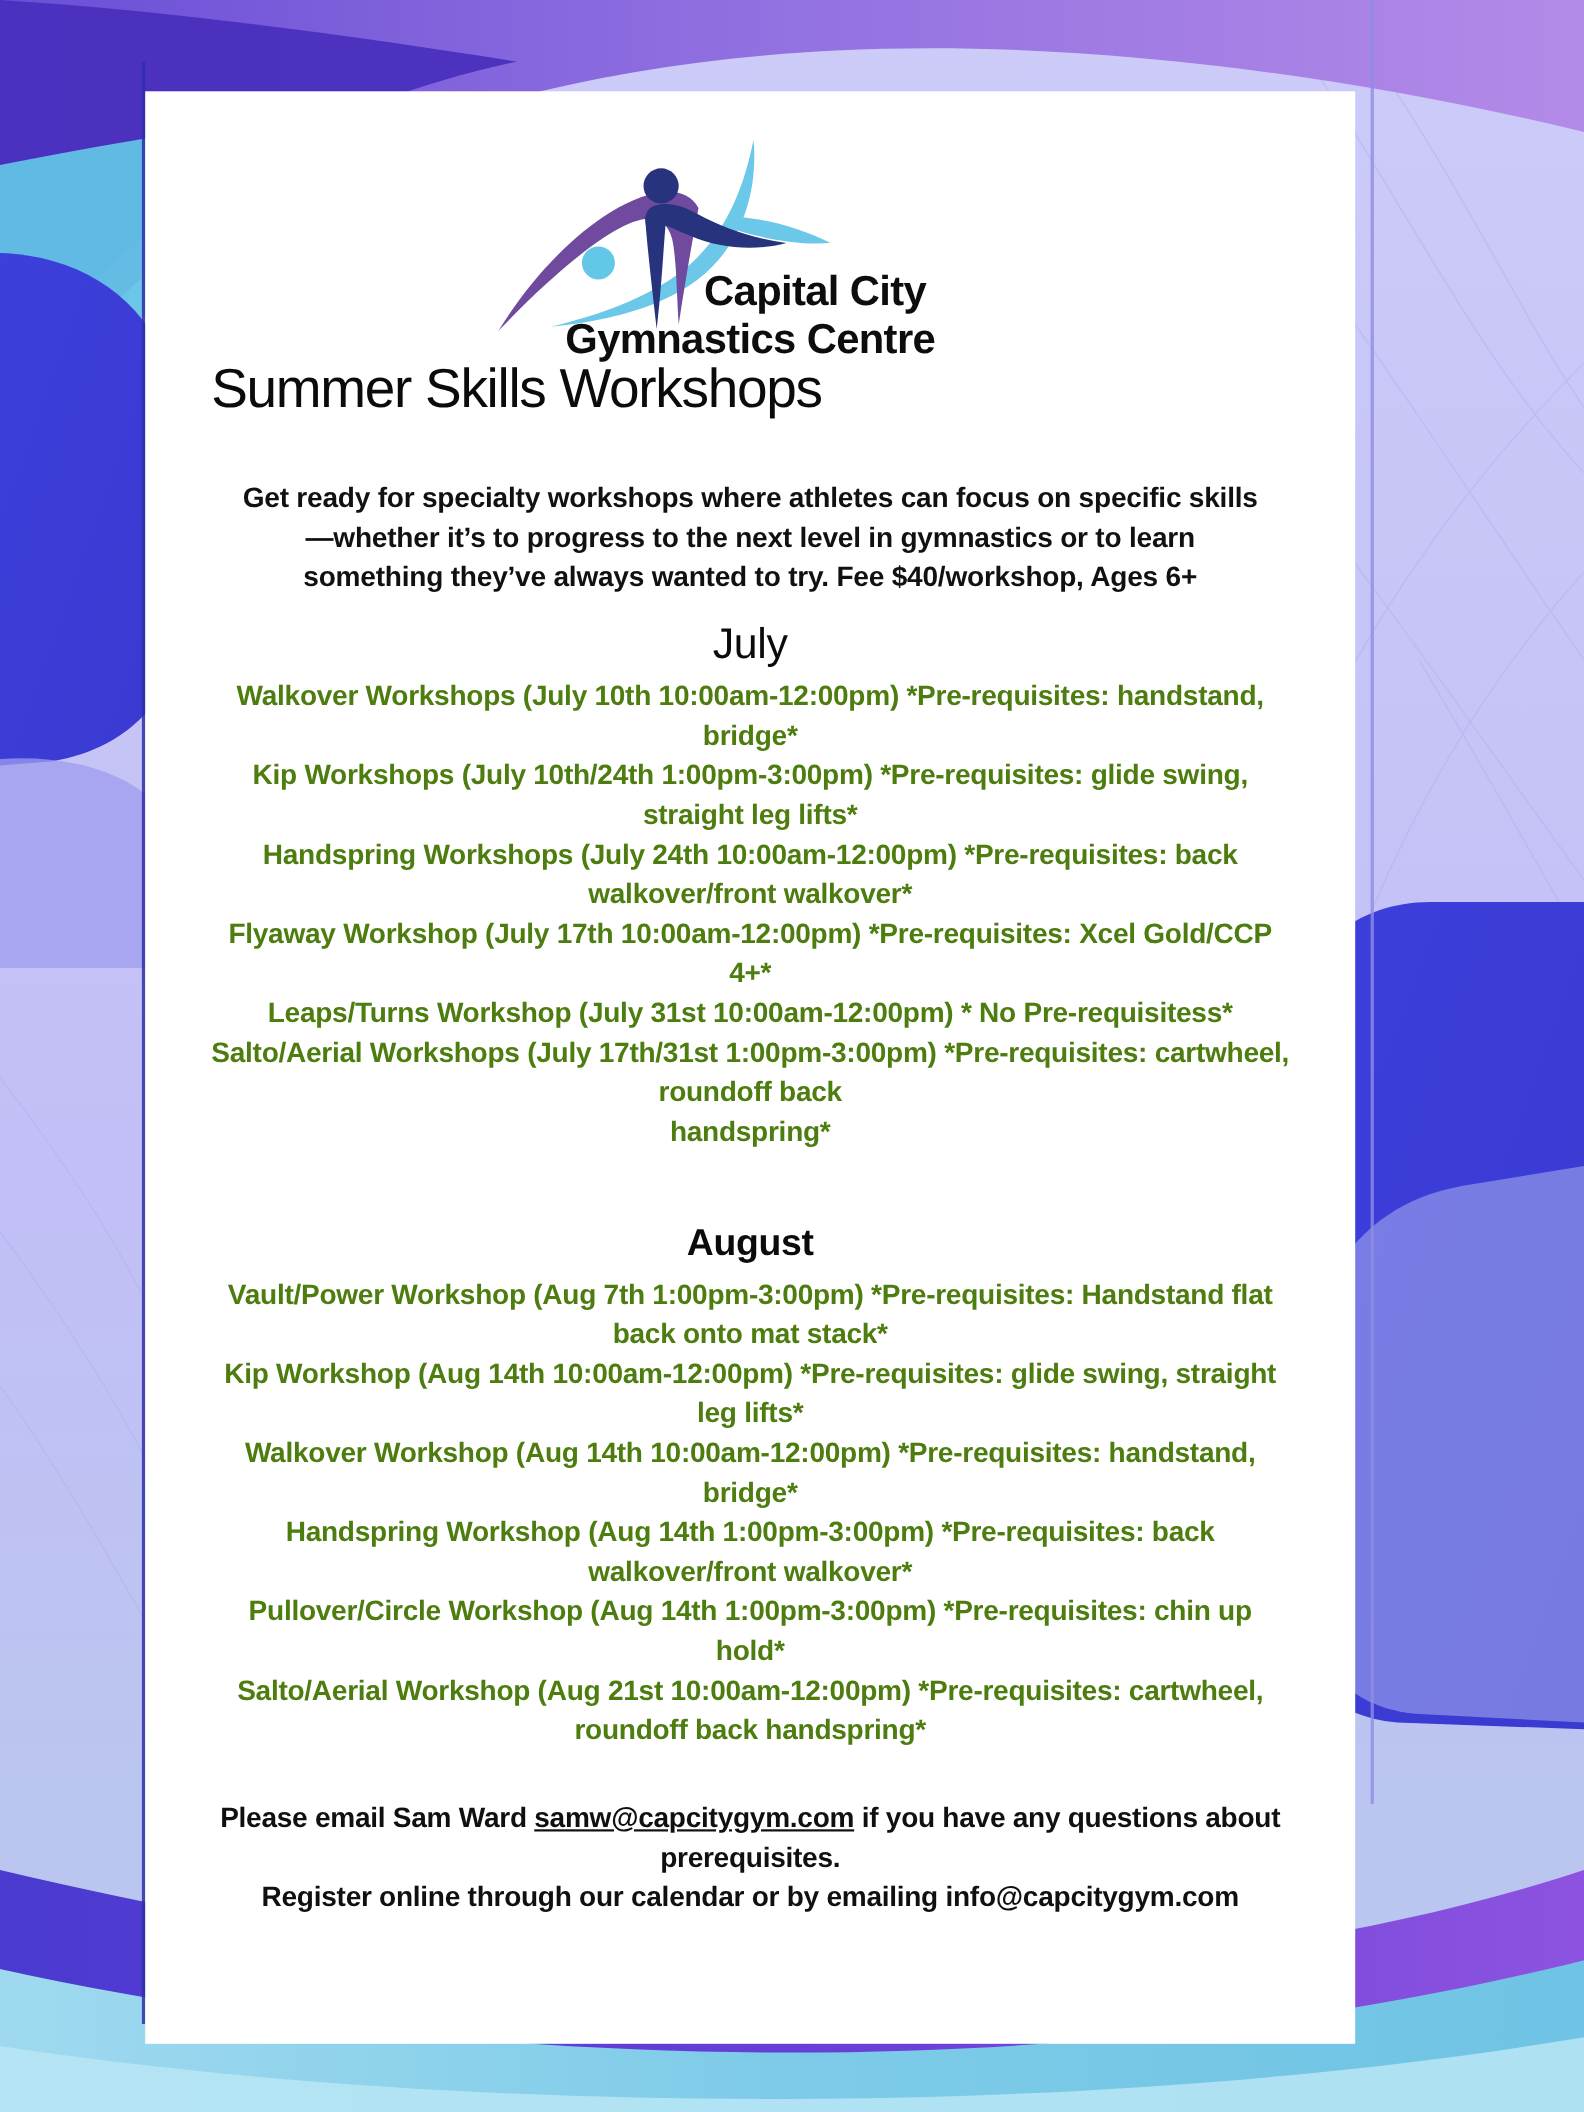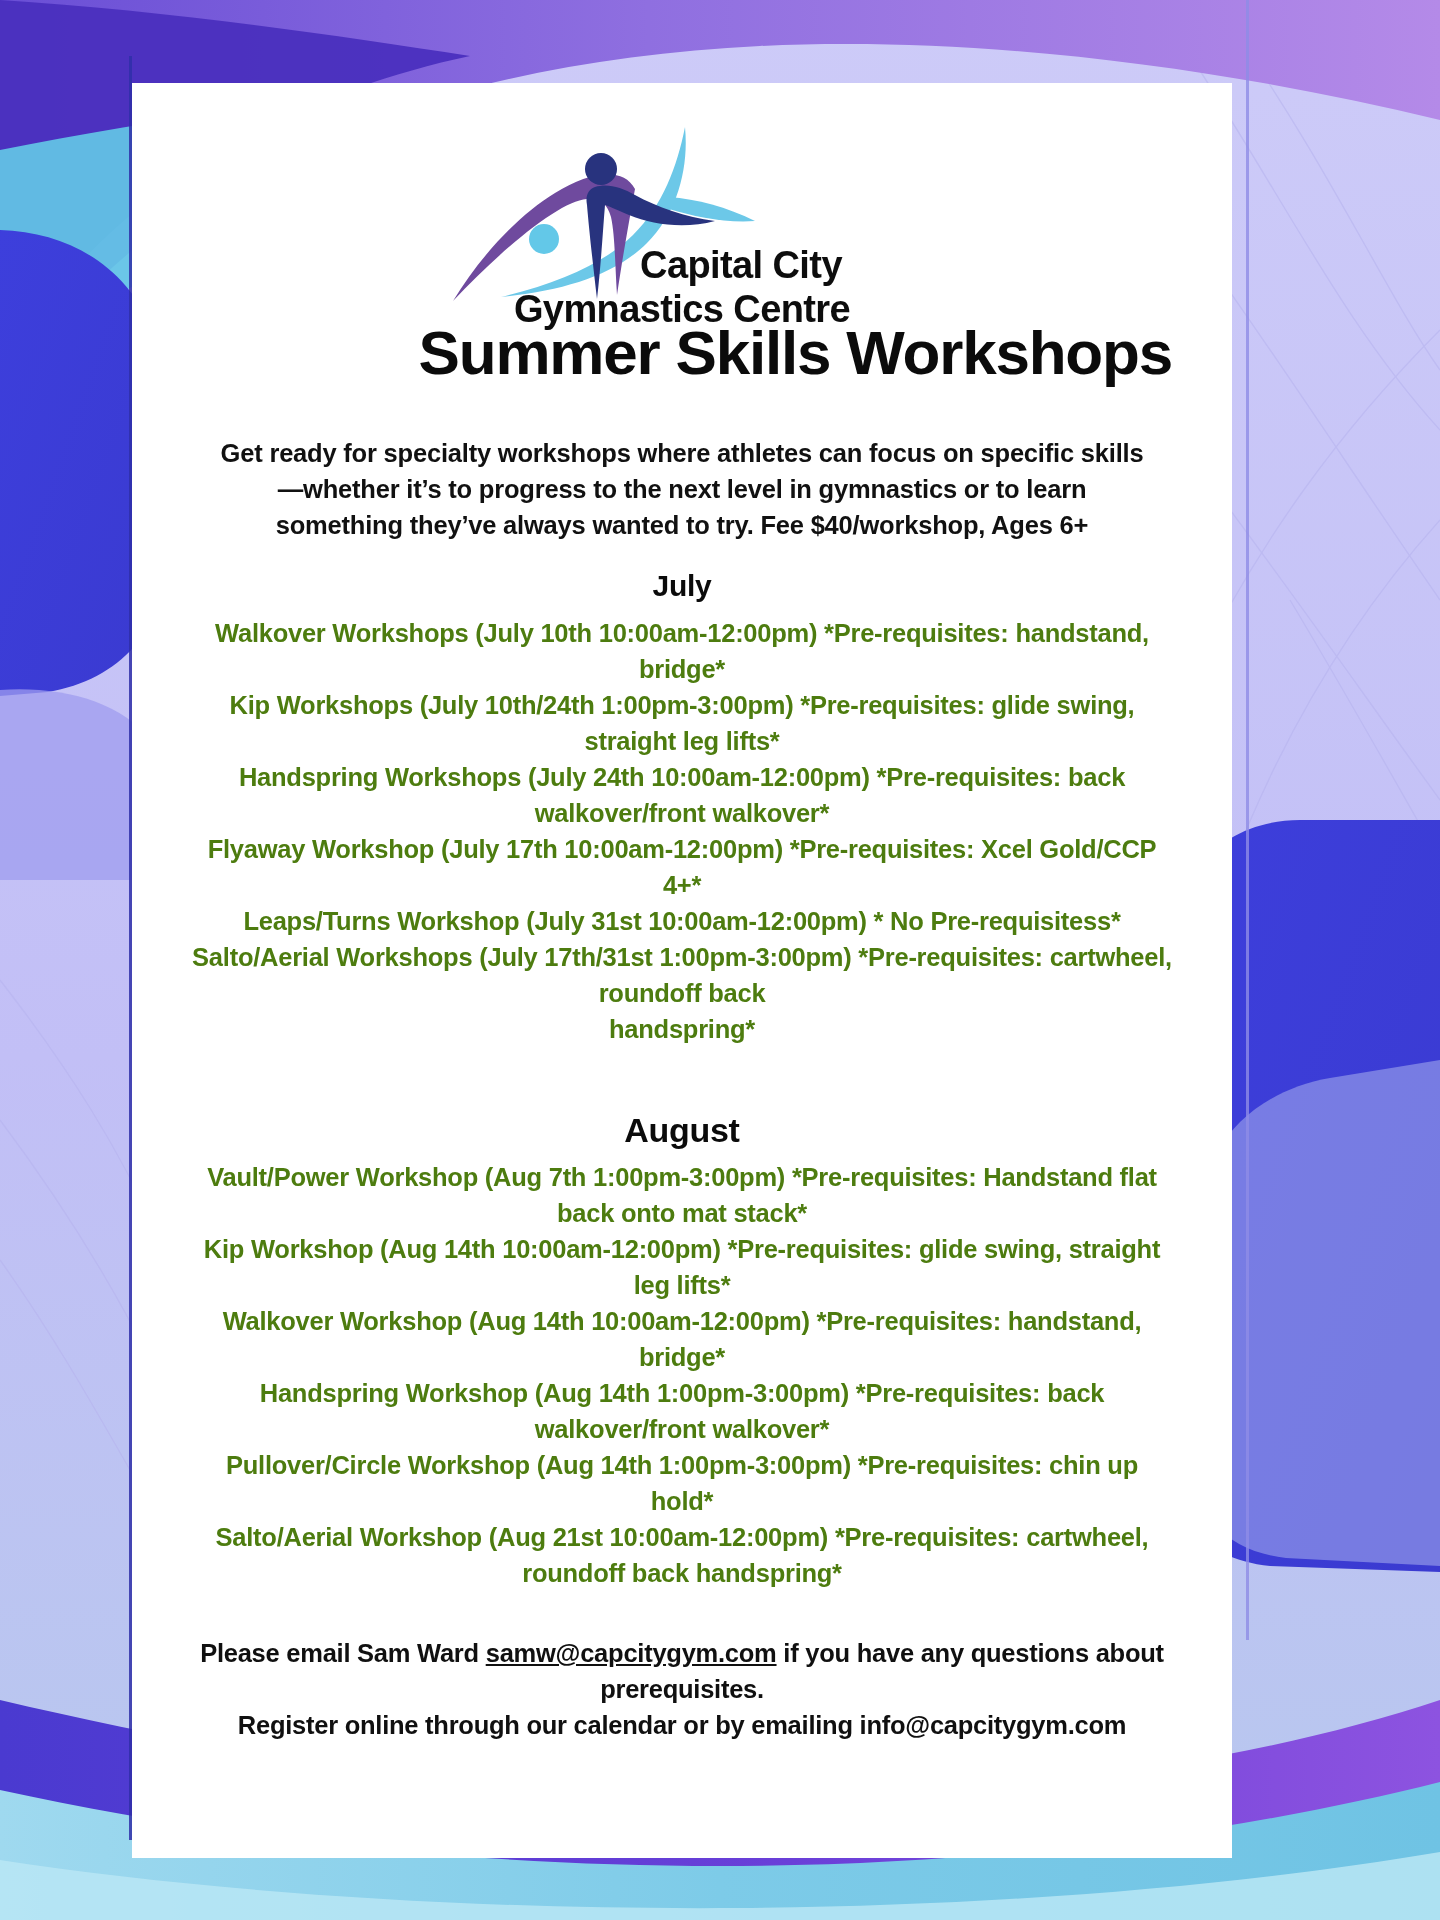--- a/index.html
+++ b/index.html
@@ -66,47 +66,47 @@
     padding-left: 118px;
   }
   .logo-line2 {
     font-size: 38px;
     line-height: 44px;
     padding-left: 0px;
   }
 
   
   .main-title {
-    text-align: right;
-    font-size: 62px;
+    text-align: left;
+    font-size: 50px;
     line-height: 72px;
-    font-weight: bold;
+    font-weight: normal;
     color: #0b0b0b;
     letter-spacing: -1.2px;
     margin-top: -6px;
   }
 
   
   .intro {
     text-align: center;
     font-size: 25.5px;
     line-height: 36px;
     font-weight: bold;
     color: #111;
     margin-top: 46px;
     padding: 0 20px;
     letter-spacing: -0.2px;
   }
 
   
   .month-heading {
     text-align: center;
-    font-size: 30px;
+    font-size: 39px;
     line-height: 54px;
-    font-weight: bold;
+    font-weight: normal;
     color: #0b0b0b;
     letter-spacing: -0.3px;
   }
   .month-heading.july { margin-top: 16px; }
   .month-heading.august { font-weight: bold; font-size: 34px; margin-top: 0; }
 
   
   .workshop-list { margin-top: 2px; }
   .workshop-item {
     text-align: center;

